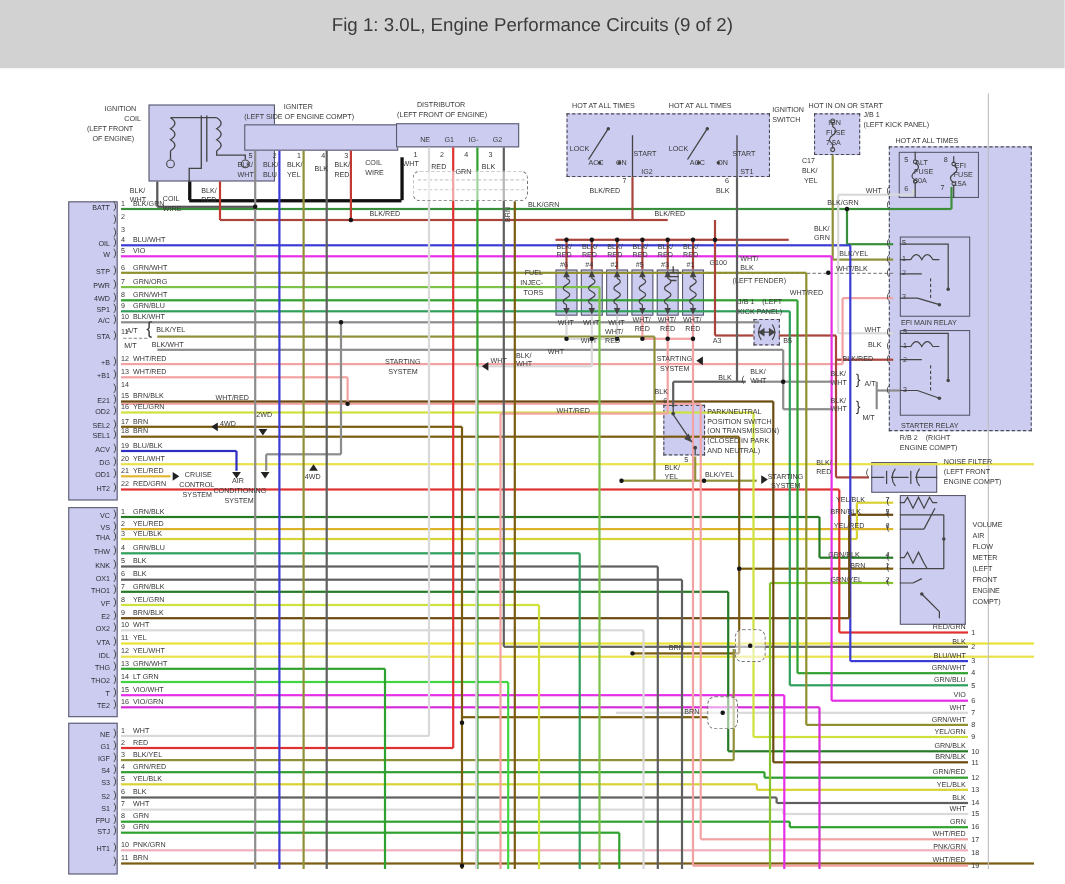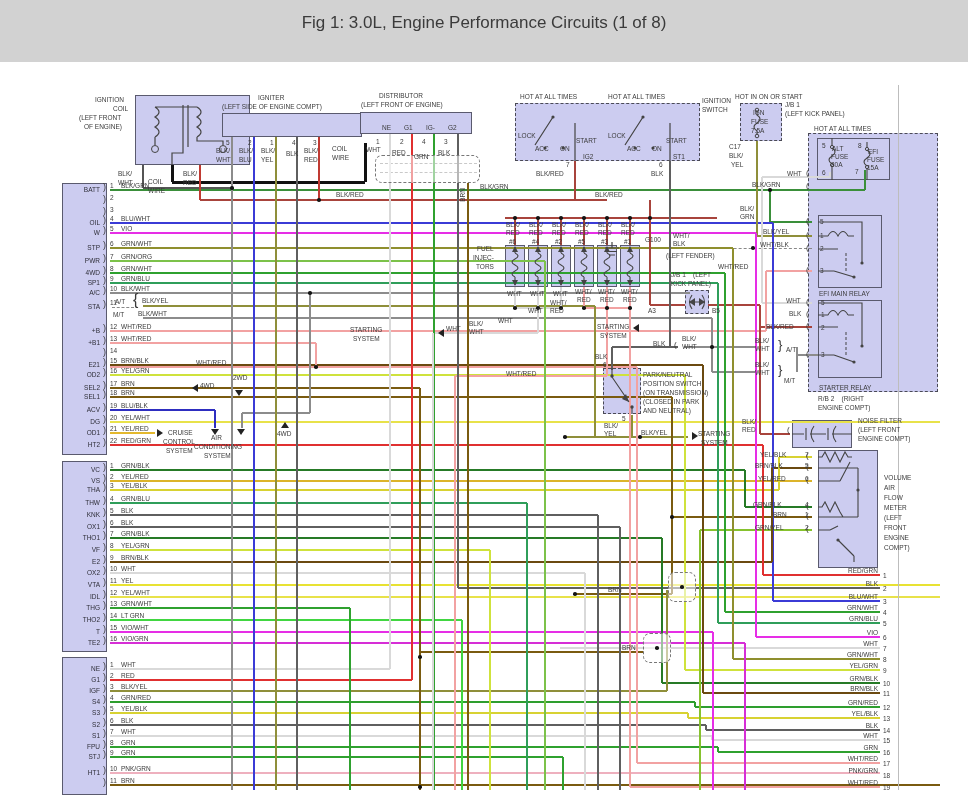--- a/index.html
+++ b/index.html
@@ -19,21 +19,21 @@
   .dsh{position:absolute;border-top:1px dashed #888;z-index:9}
   .arr{position:absolute;width:0;height:0;z-index:25}
   svg.cmp{position:absolute;overflow:visible;z-index:15}
   .strip{position:absolute;background:#ccccf0;border:1px solid #5a5a6e;box-sizing:border-box;z-index:3}
 </style>
 </head>
 <body>
 
 <div id="page">
   <div id="header">
-    <div id="title">Fig 1: 3.0L, Engine Performance Circuits (1 of 8)</div>
+    <div id="title">Fig 1: 3.0L, Engine Performance Circuits (9 of 2)</div>
   </div>
   <div id="diagram">
       <div class="dboxl" style="left: 515px; top: 103px; width: 185px; height: 58px;"></div>
       <div class="dboxl" style="left: 740px; top: 103px; width: 42px; height: 38px;"></div>
       <div class="dboxl" style="left: 808px; top: 133px; width: 130px; height: 259px;"></div>
       <div class="dboxl" style="left: 603px; top: 368px; width: 38px; height: 46px;"></div>
       <div class="dboxl" style="left: 685px; top: 290px; width: 24px; height: 24px;"></div>
       <div class="box" style="left: 135px; top: 95px; width: 115px; height: 70px;"></div>
       <div class="box" style="left: 222px; top: 113px; width: 140px; height: 24px;"></div>
       <div class="box" style="left: 360px; top: 112px; width: 112px; height: 22px;"></div>

